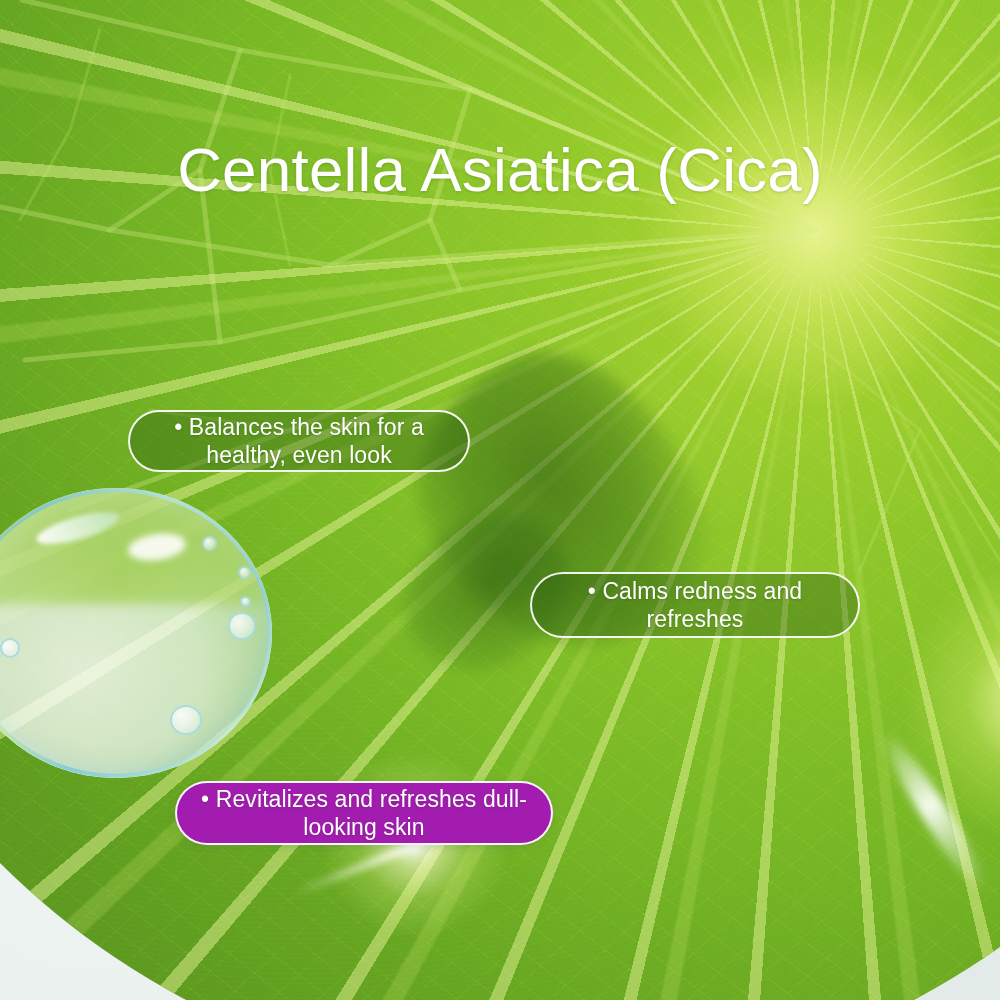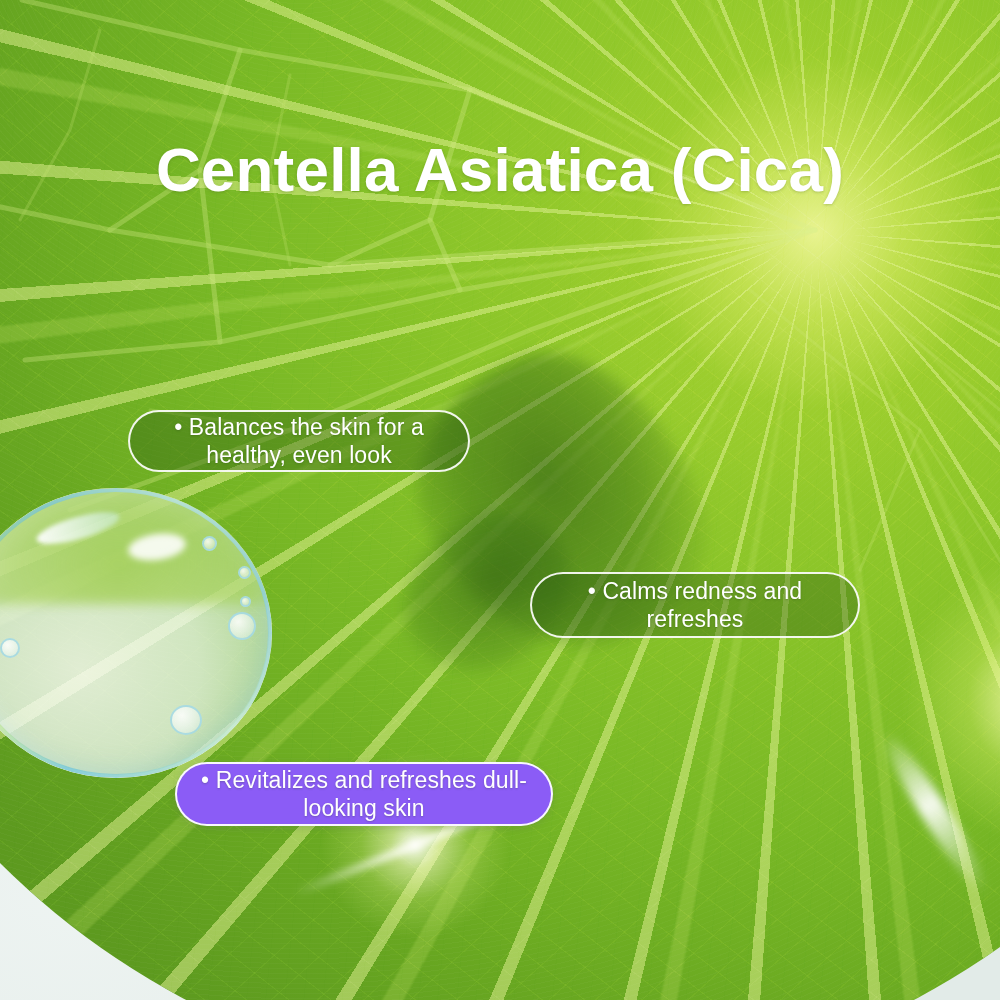--- a/index.html
+++ b/index.html
@@ -252,21 +252,21 @@
   .mb6 { left: 0px;   top: 638px; width: 16px; height: 16px; }
 
   
   .title {
     position: absolute;
     left: 0; right: 0;
     top: 139px;
     text-align: center;
     font-size: 62px;
     line-height: 1;
-    font-weight: 700;
+    font-weight: 400;
     letter-spacing: .2px;
     color: #ffffff;
     text-shadow: 0 1px 3px rgba(60,90,20,.28);
     white-space: nowrap;
   }
 
   
   .pill {
     position: absolute;
     display: flex;
@@ -278,24 +278,25 @@
     color: #ffffff;
     font-size: 23px;
     line-height: 1.22;
     letter-spacing: .1px;
     box-sizing: border-box;
     padding: 0 18px;
     text-shadow: 0 1px 2px rgba(40,70,20,.30);
   }
   .pill-dark { background: rgba(40,86,16,.36); }
   .pill-sage {
-    background: #8b5cf6;
+    background: #a21caf;
     border-color: rgba(255,255,255,.95);
     text-shadow: 0 1px 2px rgba(50,70,45,.30);
     box-shadow: 0 2px 7px rgba(90,110,95,.22);
+    margin-top: 19px;
   }
 
   #pill-1 { left: 128px; top: 410px; width: 342px; height: 62px; }
   #pill-2 { left: 530px; top: 572px; width: 330px; height: 66px; }
   #pill-3 { left: 175px; top: 762px; width: 378px; height: 64px; }
 </style>
 </head>
 <body>
 
 <div id="stage">

